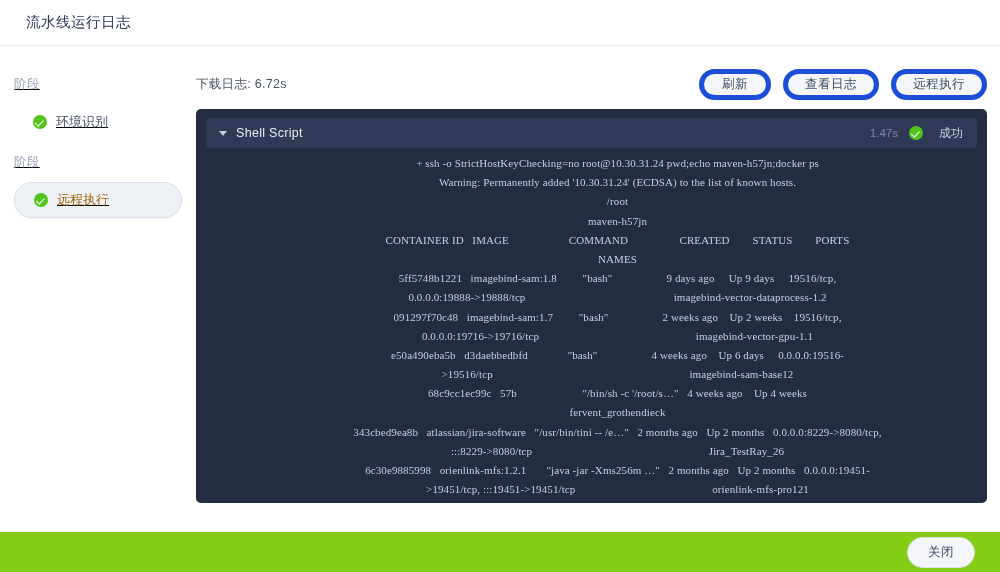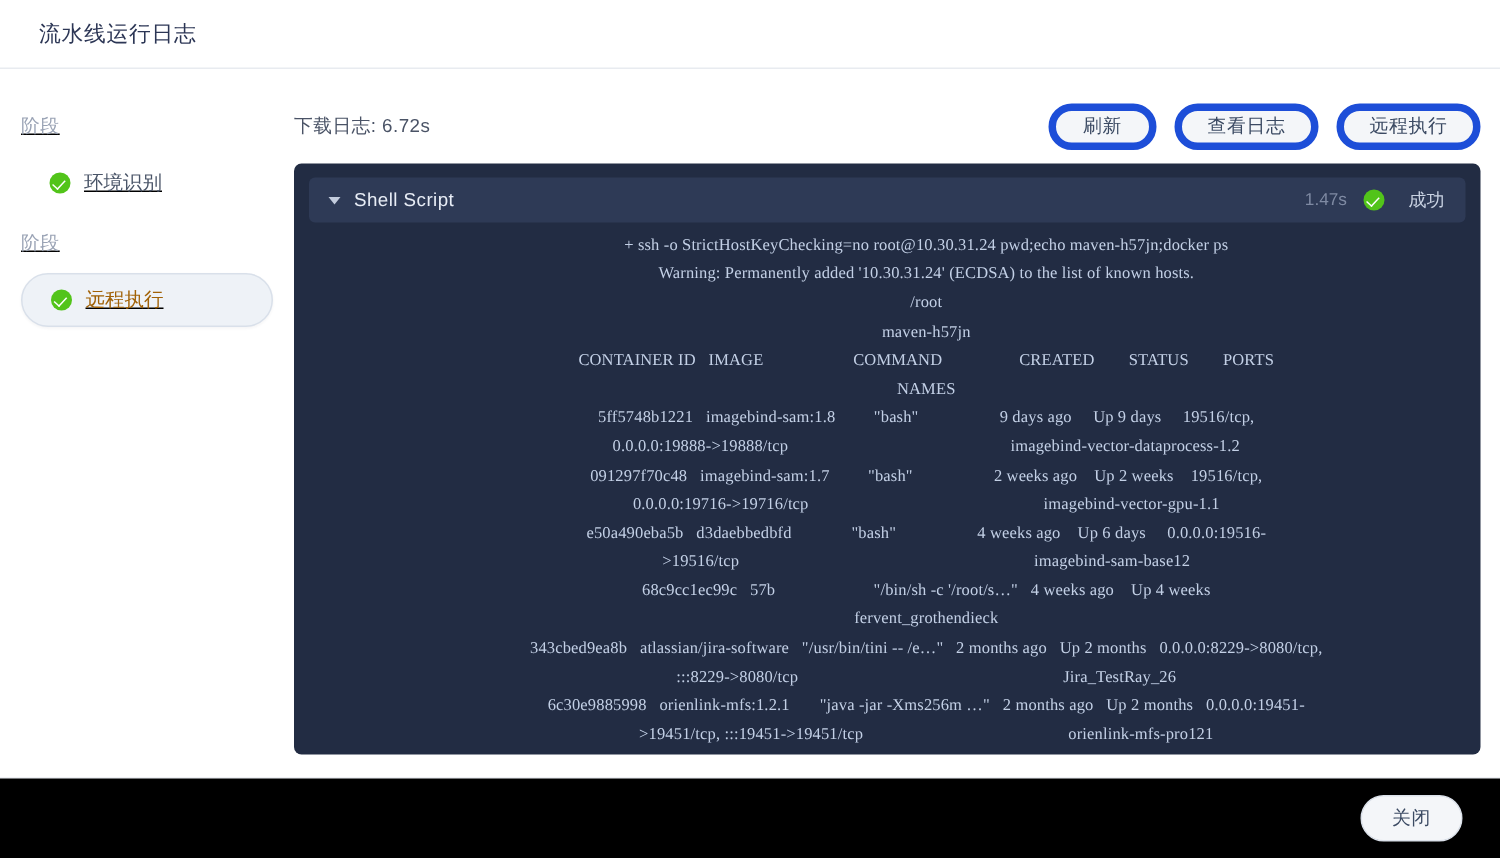--- a/index.html
+++ b/index.html
@@ -208,22 +208,22 @@
     display: block;
     height: 15px;
     background-repeat: no-repeat;
     background-position: center center;
   }
 
   
   .footer {
     position: absolute;
     left: 0; right: 0; bottom: 0;
-    height: 54px;
-    background: #000000;
+    height: 41px;
+    background: #84cc16;
     border-top: 1px solid #eef0f4;
     display: flex;
     align-items: center;
     justify-content: flex-end;
     padding-right: 25px;
   }
   .btn-close {
     height: 31px;
     min-width: 68px;
     padding: 0 19px;

